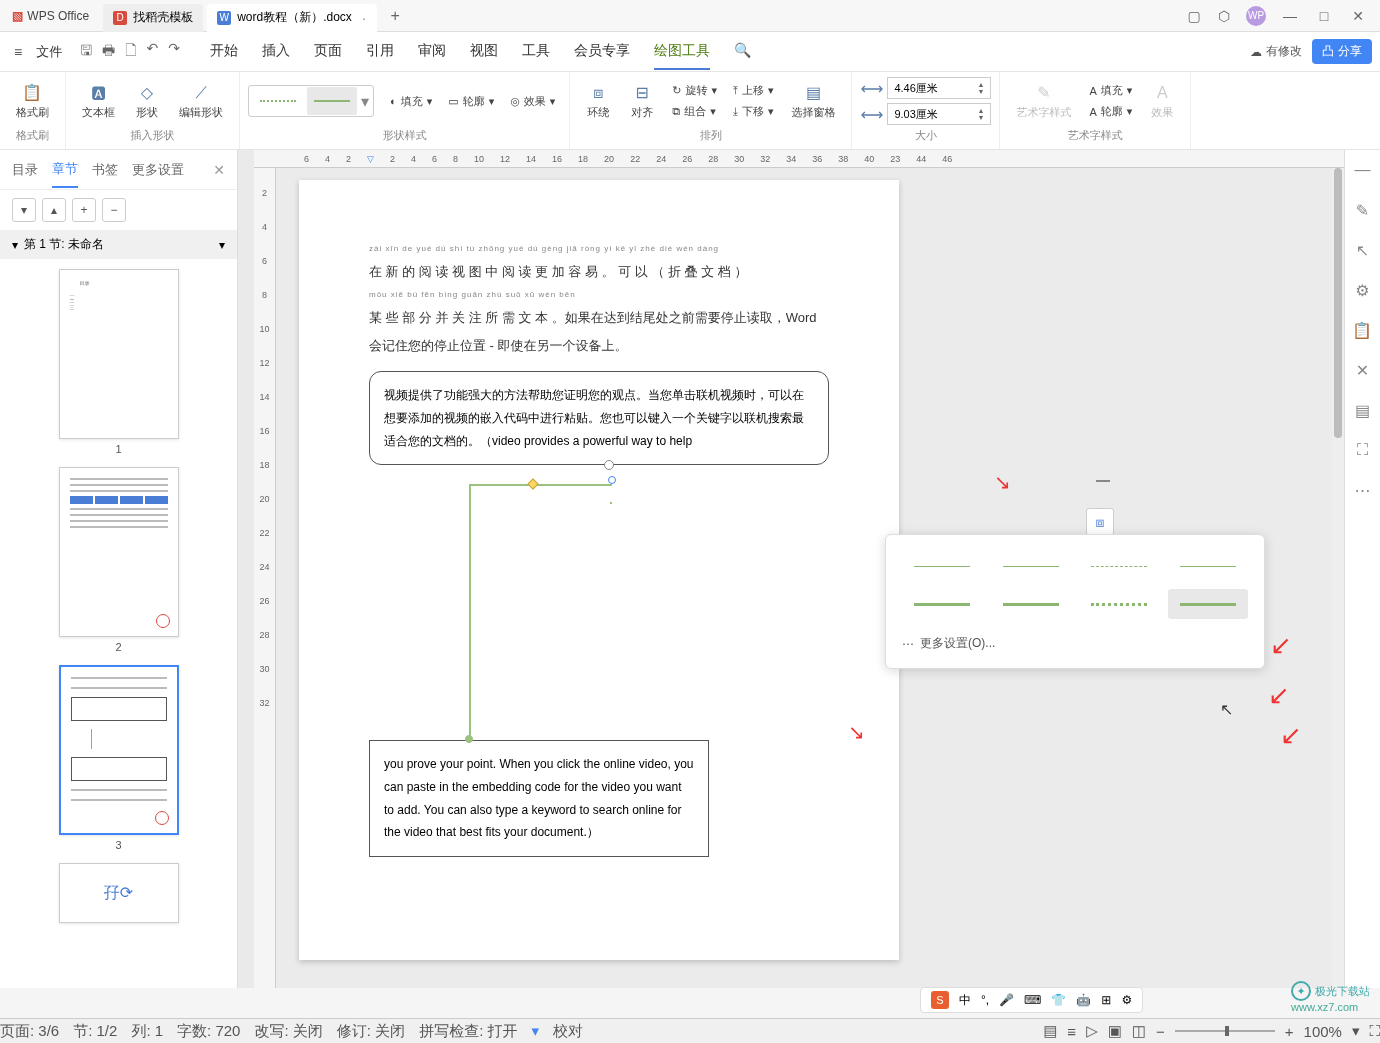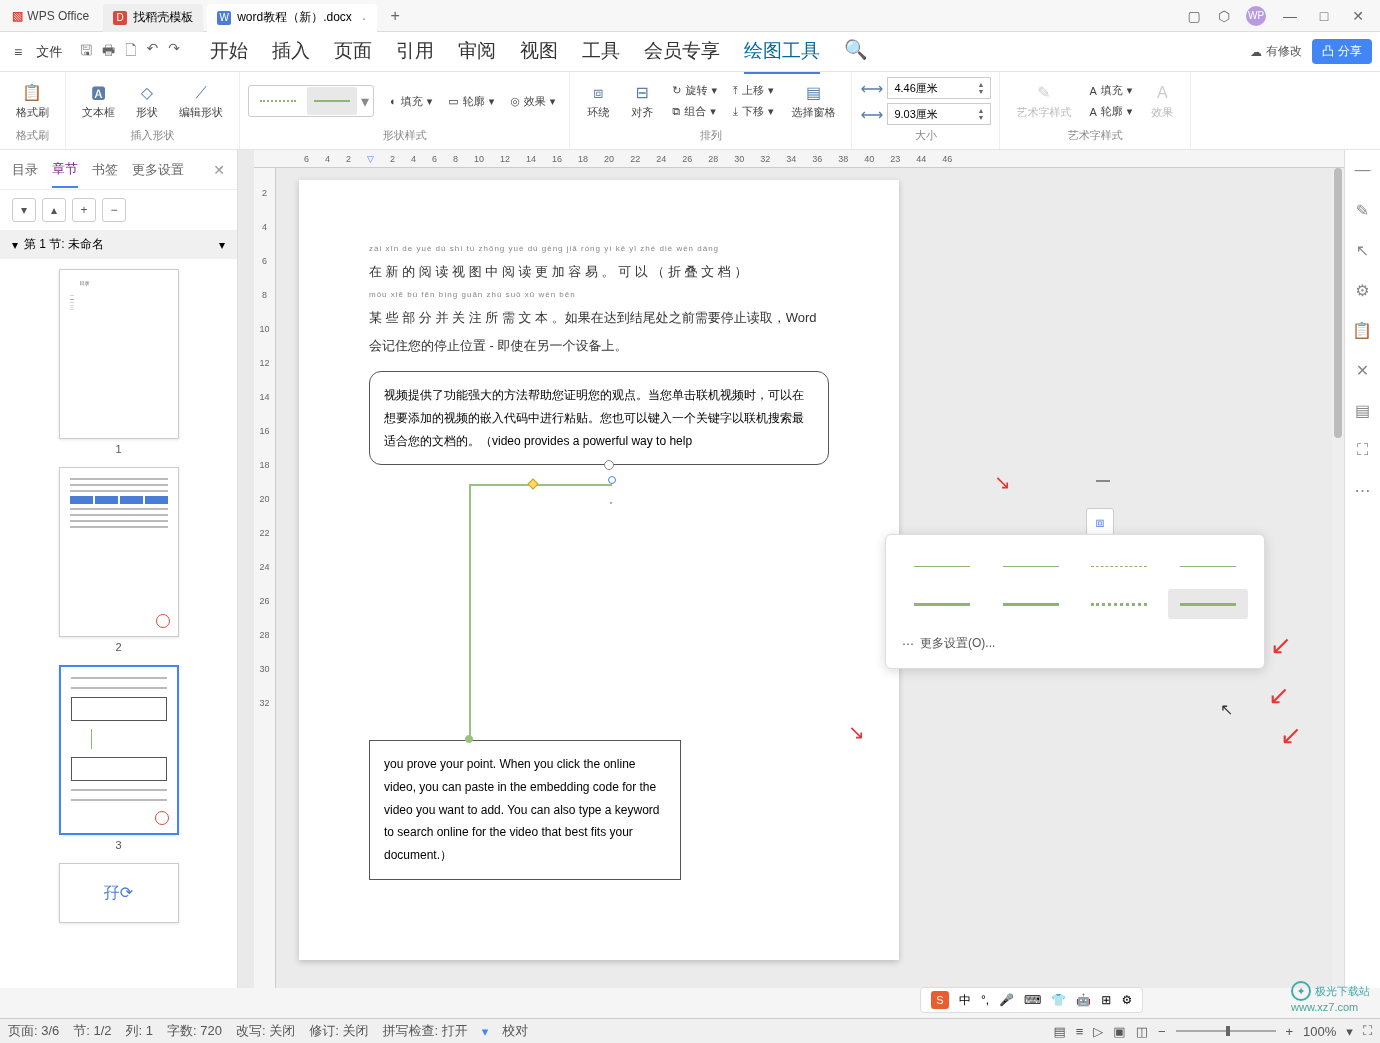--- a/index.html
+++ b/index.html
@@ -23,22 +23,22 @@
 .winbtn { width: 20px; text-align: center; color: #666; font-size: 14px; }
 
 
 .menubar { height: 40px; background: #fff; display: flex; align-items: center; padding: 0 8px; border-bottom: 1px solid #e5e5e5; }
 .menu-left { display: flex; align-items: center; gap: 4px; }
 .menu-burger { padding: 0 6px; font-size: 14px; color: #555; }
 .menu-file { padding: 0 4px; font-size: 13px; color: #333; }
 .menu-icons { display: flex; gap: 10px; padding: 0 10px; }
 .menu-icon { color: #666; font-size: 14px; }
 .menu-tabs { display: flex; gap: 24px; margin-left: 20px; }
-.menu-tab { font-size: 19px; color: #333; padding: 8px 0; cursor: pointer; }
-.menu-tab.active { color: #0369a1; border-bottom: 2px solid #4a7dd6; }
+.menu-tab { font-size: 14px; color: #333; padding: 8px 0; cursor: pointer; }
+.menu-tab.active { color: #4d7c0f; border-bottom: 2px solid #4a7dd6; }
 .menubar-right { margin-left: auto; display: flex; align-items: center; gap: 10px; }
 .edit-btn { font-size: 12px; color: #555; display: flex; align-items: center; gap: 4px; }
 .share-btn { background: #4285f4; color: #fff; padding: 4px 10px; border-radius: 4px; font-size: 12px; display: flex; align-items: center; gap: 4px; }
 
 
 .ribbon { height: 78px; background: #fff; display: flex; border-bottom: 1px solid #e5e5e5; }
 .ribbon-group { display: flex; flex-direction: column; align-items: center; padding: 4px 8px; border-right: 1px solid #eee; }
 .ribbon-row { display: flex; align-items: center; gap: 4px; flex: 1; }
 .ribbon-label { font-size: 11px; color: #888; padding: 2px 0; }
 .ribbon-btn { display: flex; flex-direction: column; align-items: center; justify-content: center; padding: 2px 8px; font-size: 11px; color: #444; gap: 2px; min-width: 40px; }
@@ -52,21 +52,21 @@
 .size-input { border: 1px solid #ccc; height: 22px; width: 104px; font-size: 11px; padding: 0 6px; display: flex; align-items: center; justify-content: space-between; }
 .spinner { display: flex; flex-direction: column; font-size: 7px; color: #666; }
 
 
 .main { display: flex; height: 838px; }
 
 
 .left-panel { width: 238px; background: #fff; border-right: 1px solid #ddd; display: flex; flex-direction: column; }
 .panel-tabs { display: flex; align-items: center; height: 40px; padding: 0 12px; gap: 14px; border-bottom: 1px solid #eee; }
 .panel-tab { font-size: 13px; color: #666; padding: 8px 0; }
-.panel-tab.active { color: #701a75; border-bottom: 2px solid #4285f4; }
+.panel-tab.active { color: #3b82f6; border-bottom: 2px solid #4285f4; }
 .panel-close { margin-left: auto; color: #999; font-size: 14px; }
 .panel-tools { display: flex; gap: 6px; padding: 8px 12px; }
 .tool-btn { width: 24px; height: 24px; border: 1px solid #ccc; border-radius: 3px; display: flex; align-items: center; justify-content: center; font-size: 12px; color: #555; }
 .section-header { background: #f0f0f0; padding: 6px 12px; font-size: 12px; display: flex; align-items: center; gap: 6px; }
 .thumbs { flex: 1; overflow-y: auto; padding: 10px 0; }
 .thumb-wrap { display: flex; flex-direction: column; align-items: center; margin-bottom: 12px; }
 .thumb { width: 120px; height: 170px; background: #fff; border: 1px solid #ccc; box-shadow: 0 1px 3px rgba(0,0,0,0.1); position: relative; }
 .thumb.active { border: 2px solid #4285f4; }
 .thumb-num { font-size: 11px; color: #555; margin-top: 4px; }
 
@@ -74,21 +74,21 @@
 .scroll-gutter { width: 16px; background: #eaeaea; }
 
 
 .doc-area { flex: 1; background: #ebebeb; position: relative; overflow: hidden; }
 .h-ruler { position: absolute; top: 0; left: 0; right: 0; height: 18px; background: #f5f5f5; border-bottom: 1px solid #ccc; font-size: 9px; color: #666; display: flex; align-items: center; padding-left: 50px; gap: 16px; }
 .v-ruler { position: absolute; top: 18px; left: 0; width: 22px; bottom: 0; background: #f5f5f5; border-right: 1px solid #ccc; font-size: 9px; color: #666; display: flex; flex-direction: column; align-items: center; padding-top: 20px; gap: 24px; }
 .page { position: absolute; top: 30px; left: 45px; width: 600px; height: 780px; background: #fff; box-shadow: 0 2px 6px rgba(0,0,0,0.2); padding: 60px 70px; }
 .page-text { font-size: 13px; color: #333; line-height: 2.2; }
 .pinyin { font-size: 8px; color: #888; letter-spacing: 1px; display: block; }
 .box1 { border: 1.5px solid #555; border-radius: 12px; padding: 12px 14px; font-size: 12px; line-height: 1.9; margin-top: 10px; }
-.box2 { border: 1.5px solid #555; padding: 12px 14px; font-size: 12px; line-height: 1.9; position: absolute; top: 560px; left: 70px; width: 312px; }
+.box2 { border: 1.5px solid #555; padding: 12px 14px; font-size: 12px; line-height: 1.9; position: absolute; top: 560px; left: 70px; width: 340px; }
 .connector { position: absolute; border: 1px solid #9bc17f; }
 .handle { position: absolute; width: 8px; height: 8px; background: #fff; border: 1px solid #4285f4; border-radius: 50%; }
 .handle.yellow { background: #ffd966; border: 1px solid #c8a030; transform: rotate(45deg); border-radius: 0; }
 .red-arrow { position: absolute; color: #e33; font-size: 20px; }
 .float-btn { position: absolute; width: 28px; height: 28px; border: 1px solid #ccc; background: #fff; border-radius: 3px; display: flex; align-items: center; justify-content: center; font-size: 14px; color: #4a7dd6; }
 .float-btn.active { background: #d6e4f5; border-color: #4285f4; }
 
 
 .right-sidebar { width: 36px; background: #fff; border-left: 1px solid #ddd; display: flex; flex-direction: column; align-items: center; padding-top: 10px; gap: 20px; }
 .rside-icon { width: 20px; height: 20px; color: #888; font-size: 16px; display: flex; align-items: center; justify-content: center; }
@@ -100,21 +100,21 @@
 .sg-item { height: 30px; display: flex; align-items: center; justify-content: center; border-radius: 3px; }
 .sg-item.selected { background: #e8e8e8; }
 .sg-line { width: 70%; }
 .color-row { display: flex; align-items: center; gap: 8px; margin-bottom: 14px; }
 .color-label { font-size: 12px; color: #555; margin-right: auto; }
 .color-dot { width: 22px; height: 22px; border-radius: 50%; }
 .color-dot.check { display: flex; align-items: center; justify-content: center; color: #fff; font-size: 12px; }
 .more-settings { font-size: 12px; color: #555; display: flex; align-items: center; gap: 6px; }
 
 
-.statusbar { position: absolute; bottom: 0; left: 0; right: 0; height: 25px; background: #f0f0f0; border-top: 1px solid #ccc; display: flex; align-items: center; padding: 0 8px; font-size: 13px; color: #555; gap: 14px; }
+.statusbar { position: absolute; bottom: 0; left: 0; right: 0; height: 25px; background: #f0f0f0; border-top: 1px solid #ccc; display: flex; align-items: center; padding: 0 0; font-size: 15px; color: #555; gap: 14px; }
 .statusbar-right { margin-left: auto; display: flex; align-items: center; gap: 10px; }
 .zoom-slider { width: 100px; height: 2px; background: #aaa; position: relative; }
 .zoom-thumb { position: absolute; left: 50%; top: -4px; width: 4px; height: 10px; background: #666; }
 
 
 .ime-bar { position: absolute; bottom: 30px; left: 920px; height: 26px; background: #fff; border: 1px solid #ddd; border-radius: 4px; display: flex; align-items: center; gap: 10px; padding: 0 10px; font-size: 12px; }
 .ime-icon { width: 18px; height: 18px; background: #e85e2e; color: #fff; border-radius: 3px; display: flex; align-items: center; justify-content: center; font-size: 11px; }
 
 .watermark { position: absolute; bottom: 30px; right: 10px; font-size: 11px; color: #4aa; }
 .cursor-arrow { position: absolute; top: 700px; left: 1220px; font-size: 16px; color: #333; }

